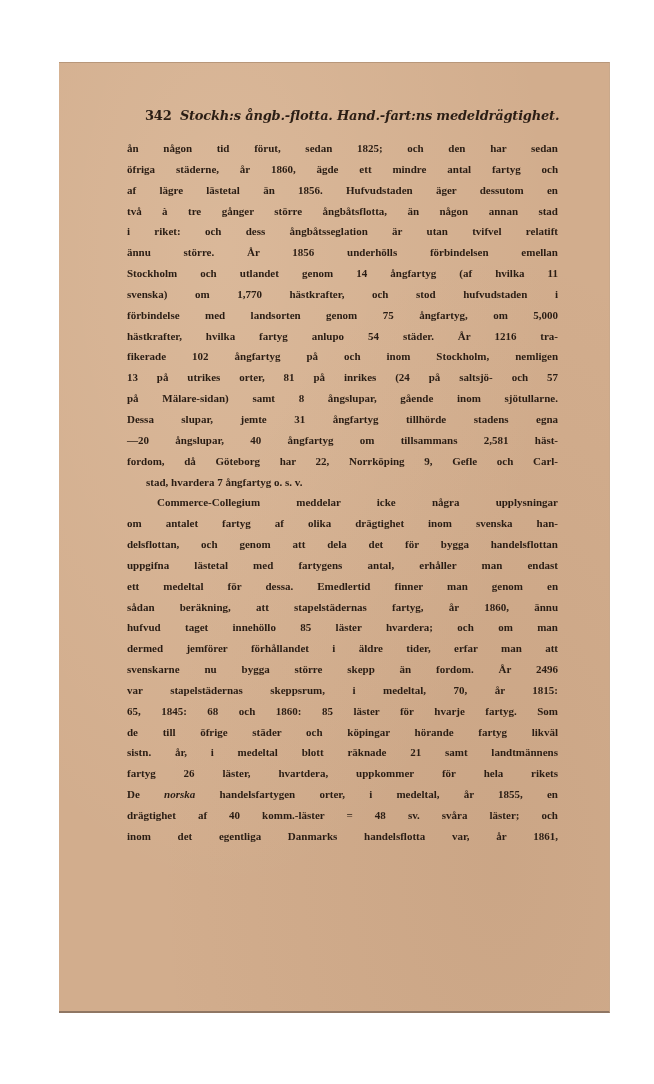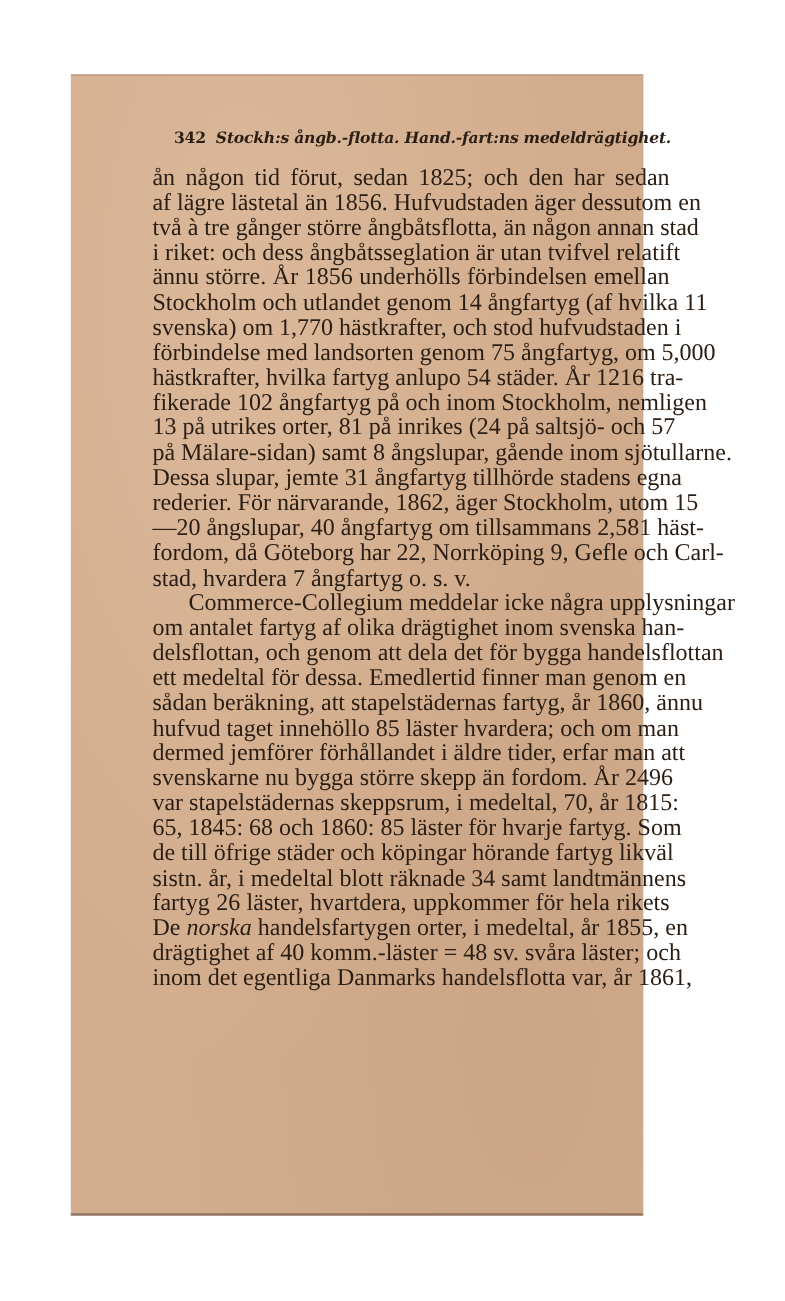--- a/index.html
+++ b/index.html
@@ -7,21 +7,21 @@
       padding: 0;
       background: #ffffff;
       width: 654px;
       height: 1084px;
       overflow: hidden;
     }
     .scan-page {
       position: absolute;
       left: 59px;
       top: 62px;
-      width: 477px;
+      width: 551px;
       height: 951px;
       background: #d2ad8d;
       background-image:
         radial-gradient(ellipse at 30% 20%, rgba(255,235,210,0.18), rgba(0,0,0,0) 60%),
         radial-gradient(ellipse at 80% 85%, rgba(120,80,50,0.08), rgba(0,0,0,0) 55%);
       border-top: 1px solid #b8977a;
       border-bottom: 2px solid #8f7663;
       border-right: 1px solid #c9a98c;
       box-sizing: border-box;
     }
@@ -41,79 +41,82 @@
     .running-head .page-num {
       font-style: normal;
       margin-right: 4px;
     }
     .text-block {
       position: absolute;
       left: 68px;
       top: 75px;
       width: 431px;
       font-family: "Liberation Serif", serif;
-      font-size: 20px;
+      font-size: 11px;
       line-height: 20.85px;
       color: #2a1d14;
+      font-weight: bold;
     }
     .text-line {
       display: block;
       white-space: nowrap;
       text-align: justify;
       text-align-last: justify;
       height: 20.85px;
       overflow: visible;
     }
     .text-line.last {
       text-align-last: left;
+      margin-left: 19px;
     }
     .text-line.indent {
       padding-left: 30px;
     }
     .text-line .em {
       font-style: italic;
     }
   </style>
 </head>
 <body>
 
 <div class="scan-page">
   <div class="running-head">
     <span class="page-num">342</span>
     <span>Stockh:s ångb.-flotta. Hand.-fart:ns medeldrägtighet.</span>
   </div>
 
   <div class="text-block">
     <span class="text-line">ån någon tid förut, sedan 1825; och den har sedan</span>
+    <span class="text-line">öfriga städerne, år 1860, ägde ett mindre antal fartyg och</span>
     <span class="text-line">af lägre lästetal än 1856. Hufvudstaden äger dessutom en</span>
     <span class="text-line">två à tre gånger större ångbåtsflotta, än någon annan stad</span>
     <span class="text-line">i riket: och dess ångbåtsseglation är utan tvifvel relatift</span>
     <span class="text-line">ännu större. År 1856 underhölls förbindelsen emellan</span>
     <span class="text-line">Stockholm och utlandet genom 14 ångfartyg (af hvilka 11</span>
     <span class="text-line">svenska) om 1,770 hästkrafter, och stod hufvudstaden i</span>
     <span class="text-line">förbindelse med landsorten genom 75 ångfartyg, om 5,000</span>
     <span class="text-line">hästkrafter, hvilka fartyg anlupo 54 städer. År 1216 tra-</span>
     <span class="text-line">fikerade 102 ångfartyg på och inom Stockholm, nemligen</span>
     <span class="text-line">13 på utrikes orter, 81 på inrikes (24 på saltsjö- och 57</span>
     <span class="text-line">på Mälare-sidan) samt 8 ångslupar, gående inom sjötullarne.</span>
     <span class="text-line">Dessa slupar, jemte 31 ångfartyg tillhörde stadens egna</span>
-    <span class="text-line">rederier. För närvarande, 1862, äger Stockholm, utom 15</span>
     <span class="text-line">—20 ångslupar, 40 ångfartyg om tillsammans 2,581 häst-</span>
     <span class="text-line">fordom, då Göteborg har 22, Norrköping 9, Gefle och Carl-</span>
     <span class="text-line last">stad, hvardera 7 ångfartyg o. s. v.</span>
     <span class="text-line indent">Commerce-Collegium meddelar icke några upplysningar</span>
     <span class="text-line">om antalet fartyg af olika drägtighet inom svenska han-</span>
     <span class="text-line">delsflottan, och genom att dela det för bygga handelsflottan</span>
+    <span class="text-line">uppgifna lästetal med fartygens antal, erhåller man endast</span>
     <span class="text-line">ett medeltal för dessa. Emedlertid finner man genom en</span>
     <span class="text-line">sådan beräkning, att stapelstädernas fartyg, år 1860, ännu</span>
     <span class="text-line">hufvud taget innehöllo 85 läster hvardera; och om man</span>
     <span class="text-line">dermed jemförer förhållandet i äldre tider, erfar man att</span>
     <span class="text-line">svenskarne nu bygga större skepp än fordom. År 2496</span>
     <span class="text-line">var stapelstädernas skeppsrum, i medeltal, 70, år 1815:</span>
     <span class="text-line">65, 1845: 68 och 1860: 85 läster för hvarje fartyg. Som</span>
     <span class="text-line">de till öfrige städer och köpingar hörande fartyg likväl</span>
-    <span class="text-line">sistn. år, i medeltal blott räknade 34 samt landtmännens</span>
+    <span class="text-line">sistn. år, i medeltal blott räknade 21 samt landtmännens</span>
     <span class="text-line">fartyg 26 läster, hvartdera, uppkommer för hela rikets</span>
     <span class="text-line"><span>De </span><span class="em">norska</span><span> handelsfartygen orter, i medeltal, år 1855, en</span></span>
     <span class="text-line">drägtighet af 40 komm.-läster = 48 sv. svåra läster; och</span>
     <span class="text-line">inom det egentliga Danmarks handelsflotta var, år 1861,</span>
   </div>
 </div>
 
 </body></html>

